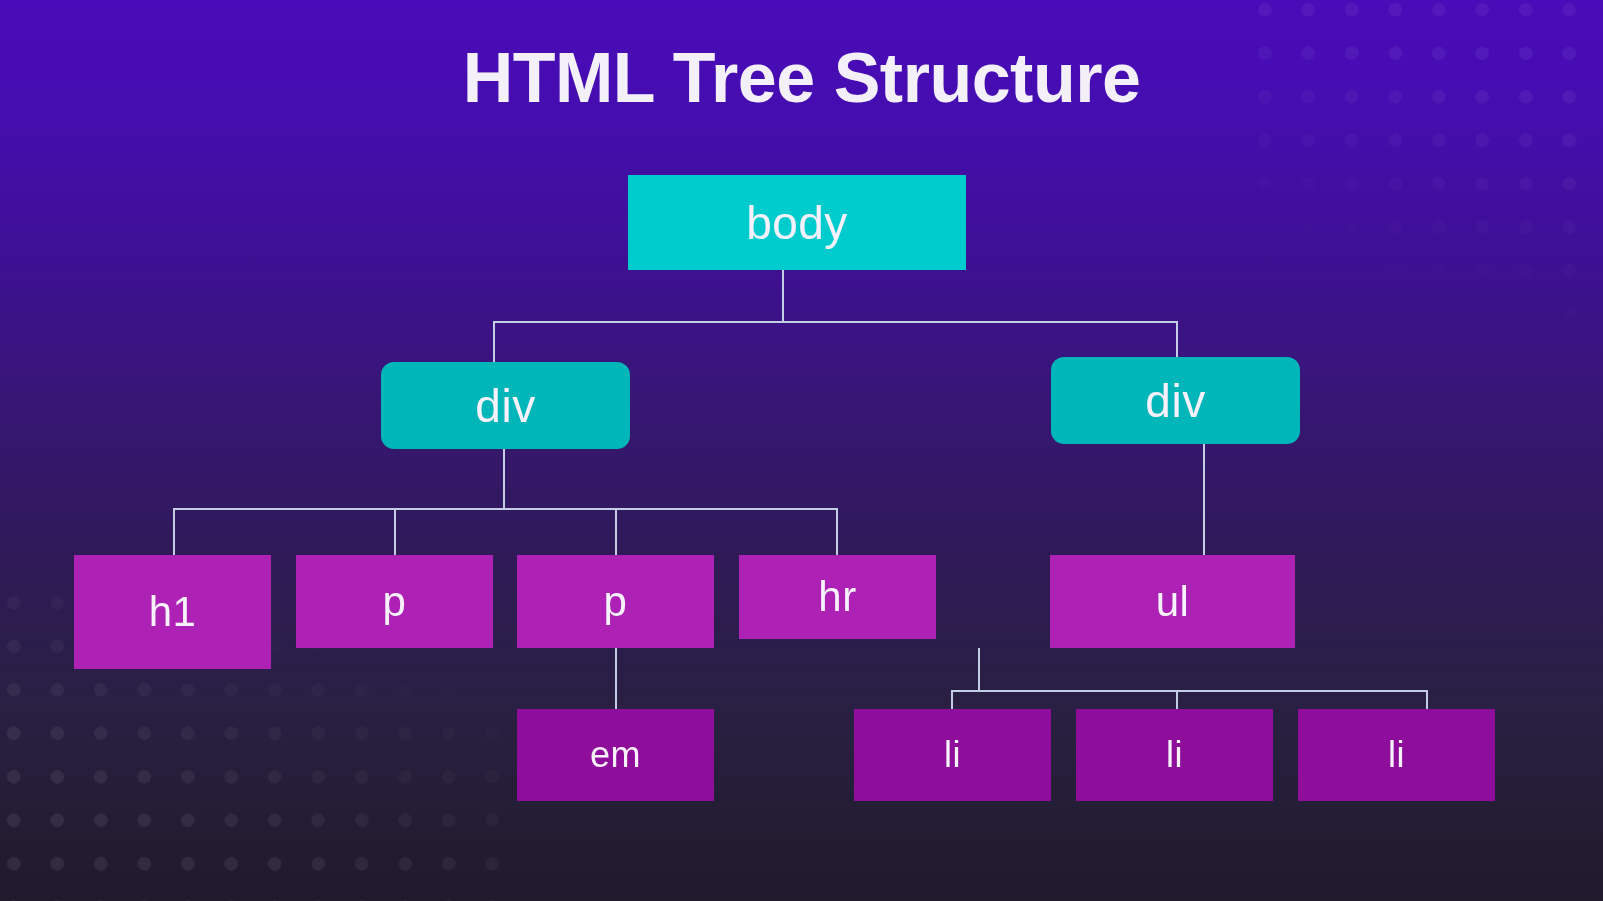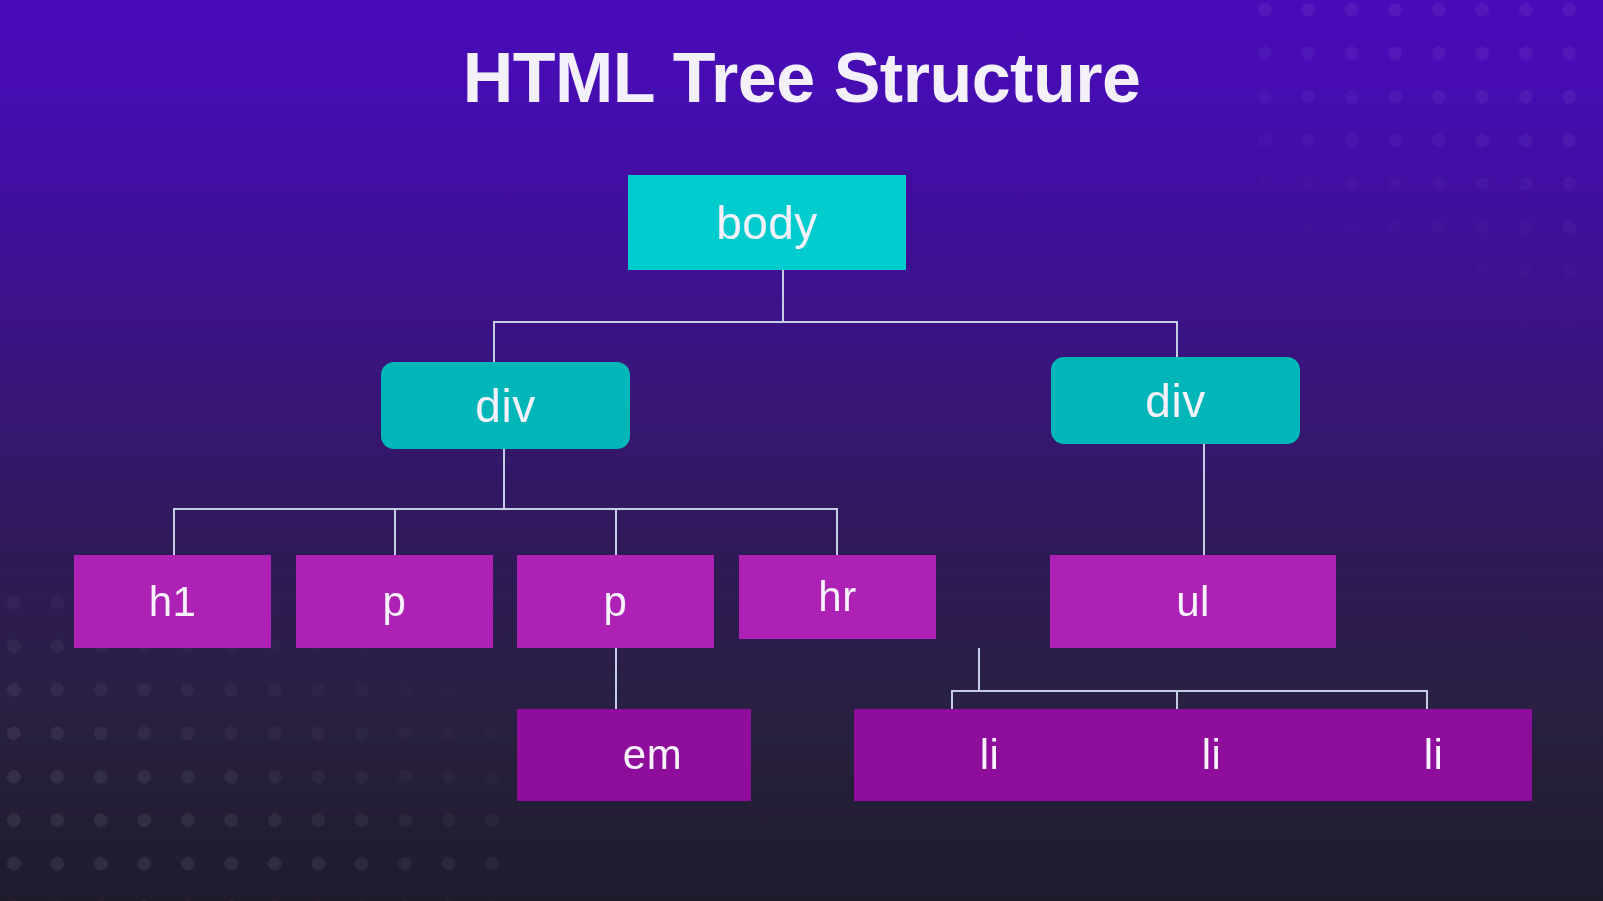--- a/index.html
+++ b/index.html
@@ -71,21 +71,21 @@
     color: #F6F1FA;
     font-weight: 400;
     letter-spacing: 0.5px;
     z-index: 3;
   }
   .node span { pointer-events: none; line-height: 1; }
 
   .lvl0 { background: #00CCCE; font-size: 46px; }
   .lvl1 { background: #00B6B8; font-size: 46px; border-radius: 13px; }
   .lvl2 { background: #AE21B5; font-size: 42px; }
-  .lvl3 { background: #8E0E9B; font-size: 42px; padding-left: 37px; }
+  .lvl3 { background: #8E0E9B; font-size: 36px; }
 
   .line {
     position: absolute;
     background: #C3CDE3;
     z-index: 1;
   }
   .vline { width: 2px; }
   .hline { height: 2px; }
 </style>
 </head>
@@ -113,49 +113,49 @@
   <div class="line vline" style="left:1203px; top:363px; height:194px;"></div>
 
   <div class="line vline" style="left:615px; top:648px; height:62px;"></div>
 
   <div class="line vline" style="left:978px; top:648px; height:44px;"></div>
   <div class="line hline" style="left:951px; top:690px; width:477px;"></div>
   <div class="line vline" style="left:951px; top:690px; height:20px;"></div>
   <div class="line vline" style="left:1176px; top:690px; height:20px;"></div>
   <div class="line vline" style="left:1426px; top:690px; height:20px;"></div>
 
-  <div class="node lvl0" style="left:628px; top:175px; width:278px; height:95px;">
+  <div class="node lvl0" style="left:628px; top:175px; width:338px; height:95px;">
     <span>body</span>
   </div>
 
   <div class="node lvl1" style="left:381px; top:362px; width:249px; height:87px;">
     <span>div</span>
   </div>
 
   <div class="node lvl1" style="left:1051px; top:357px; width:249px; height:87px;">
     <span>div</span>
   </div>
 
-  <div class="node lvl2" style="left:74px; top:555px; width:197px; height:93px;">
+  <div class="node lvl2" style="left:74px; top:555px; width:197px; height:114px;">
     <span>h1</span>
   </div>
 
   <div class="node lvl2" style="left:296px; top:555px; width:197px; height:93px;">
     <span>p</span>
   </div>
 
   <div class="node lvl2" style="left:517px; top:555px; width:197px; height:93px;">
     <span>p</span>
   </div>
 
   <div class="node lvl2" style="left:739px; top:555px; width:197px; height:84px;">
     <span>hr</span>
   </div>
 
-  <div class="node lvl2" style="left:1050px; top:555px; width:286px; height:93px;text-align:center;">
+  <div class="node lvl2" style="left:1050px; top:555px; width:245px; height:93px;text-align:center;">
     <span>ul</span>
   </div>
 
   <div class="node lvl3" style="left:517px; top:709px; width:197px; height:92px;">
     <span>em</span>
   </div>
 
   <div class="node lvl3" style="left:854px; top:709px; width:197px; height:92px;">
     <span>li</span>
   </div>

